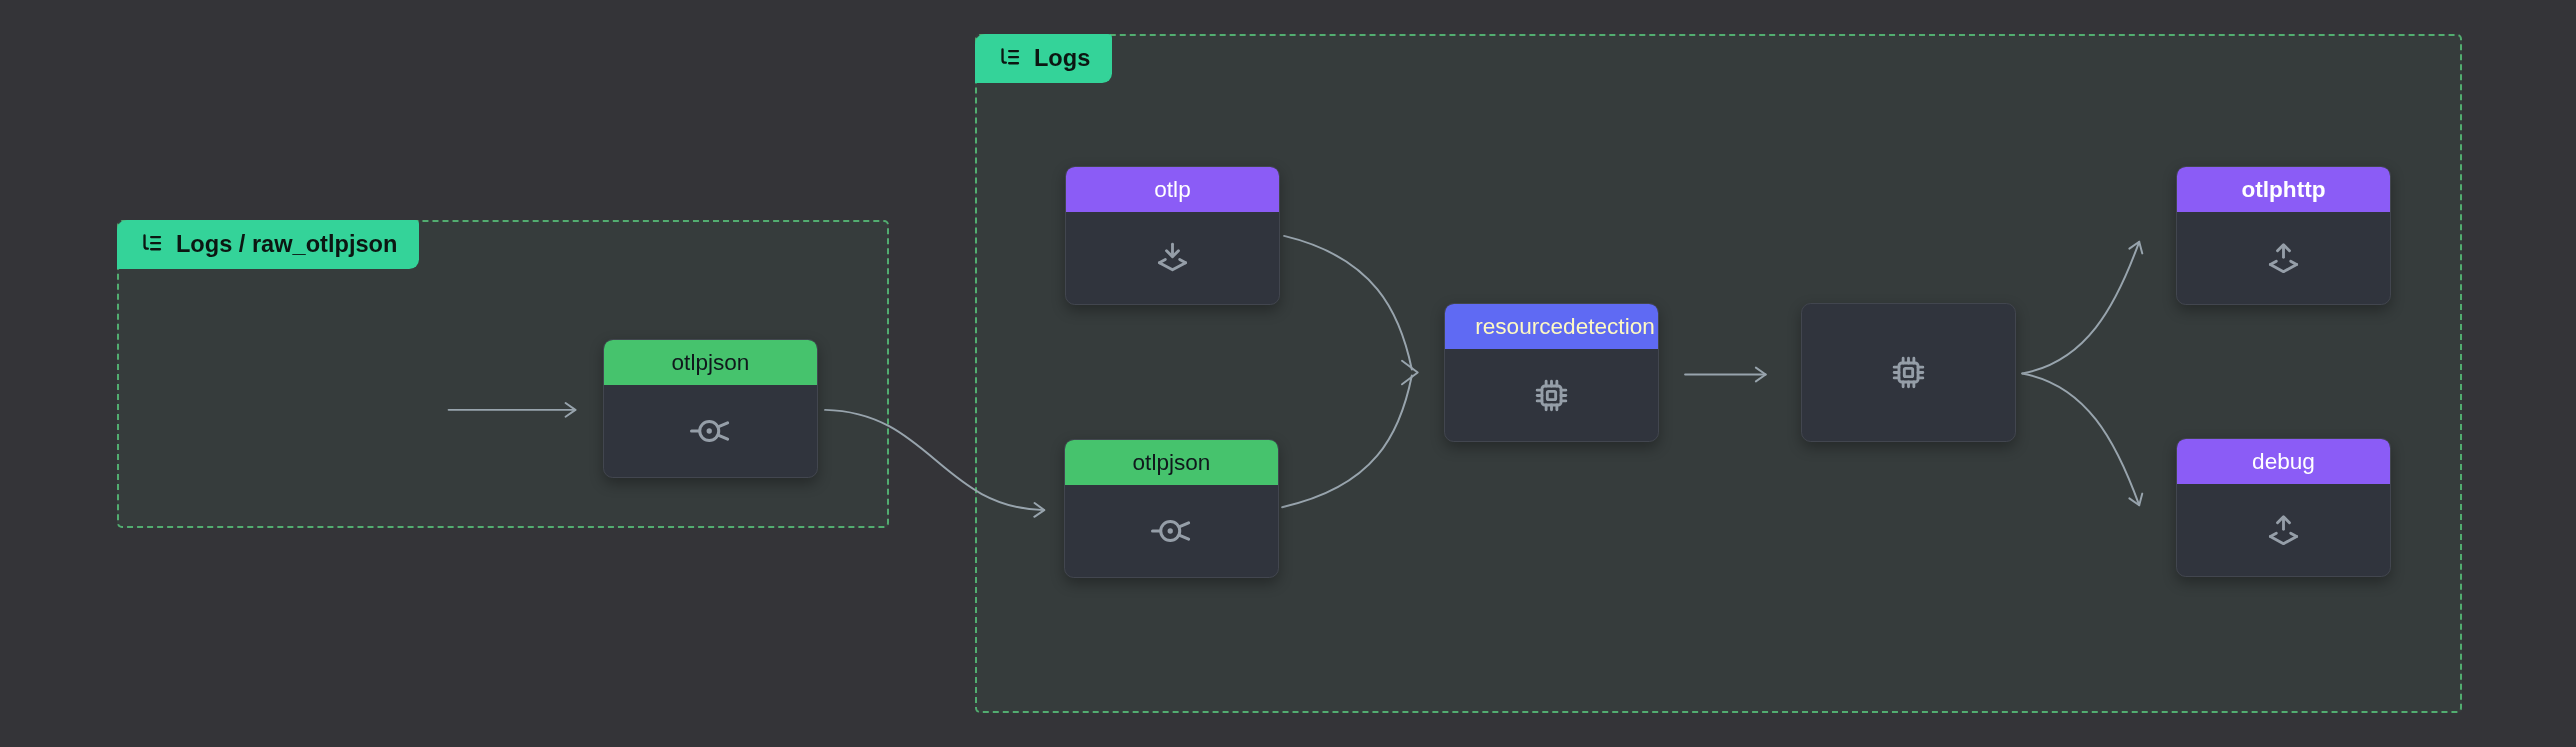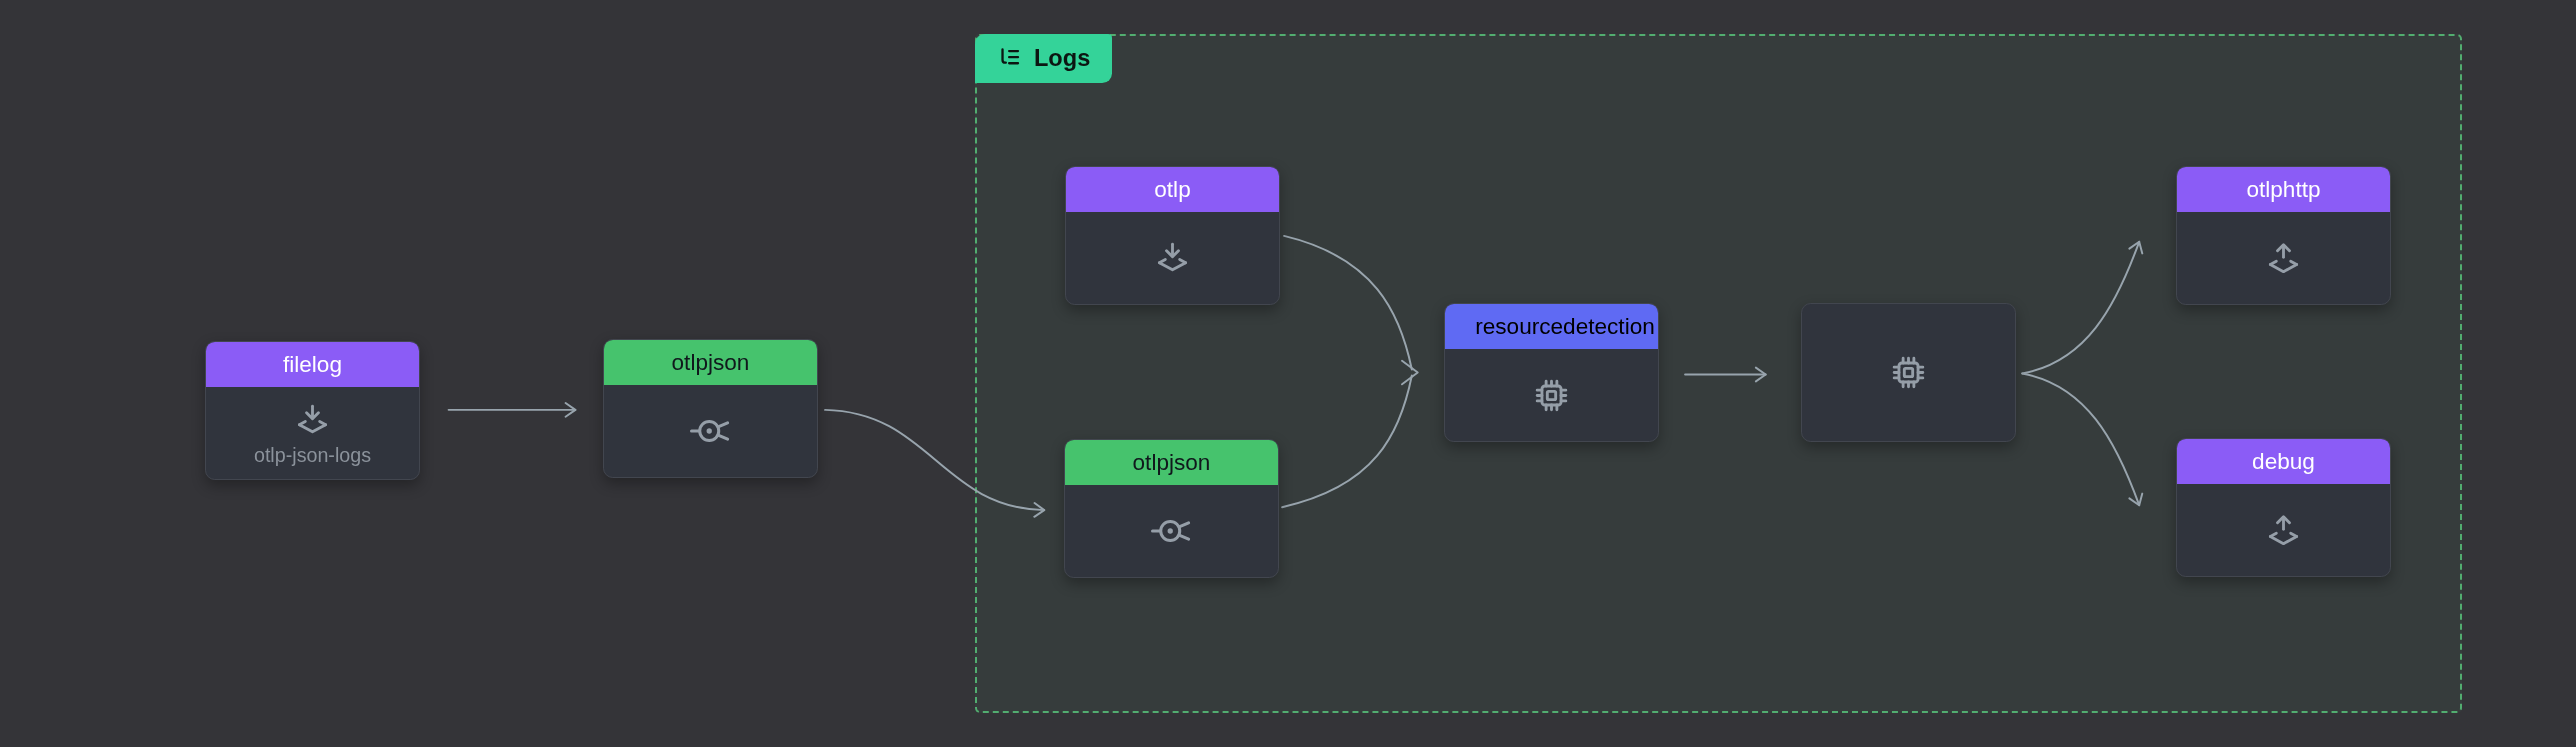--- a/index.html
+++ b/index.html
@@ -107,20 +107,31 @@
   .icon-fill {
     fill: var(--icon-color, #959ea8);
     stroke: none;
   }
 </style>
 </head>
 <body>
 
 <div class="canvas">
 
+  <div class="group" style="left:117px; top:220px; width:768px; height:304px;">
+    <div class="group-tab">
+      <svg class="tab-icon-svg" viewBox="0 0 24 24" width="26.5" height="26.5">
+        <path d="M5 4 v9.5 a2.5 2.5 0 0 0 2.5 2.5 H8"></path>
+        <path d="M11 5.5 h8"></path>
+        <path d="M11 11 h8"></path>
+        <path d="M11 16.5 h8"></path>
+      </svg>
+      <span>Logs / raw_otlpjson</span>
+    </div>
+  </div>
 
   <div class="group" style="left:975px; top:34px; width:1483px; height:675px;">
     <div class="group-tab">
       <svg class="tab-icon-svg" viewBox="0 0 24 24" width="26.5" height="26.5">
         <path d="M5 4 v9.5 a2.5 2.5 0 0 0 2.5 2.5 H8"></path>
         <path d="M11 5.5 h8"></path>
         <path d="M11 11 h8"></path>
         <path d="M11 16.5 h8"></path>
       </svg>
       <span>Logs</span>
@@ -136,35 +147,20 @@
     <path class="edge" d="M 456 417 L 585 417" marker-end="url(#arrow)"></path>
     <path class="edge" d="M 839 417 C 945 419, 958 517, 1062 519" marker-end="url(#arrow)"></path>
     <path class="edge" d="M 1306 240 C 1398 262, 1424 318, 1436 376"></path>
     <path class="edge" d="M 1304 516 C 1398 495, 1424 442, 1436 382"></path>
     <path class="edge" d="M 1426 367 L 1442 379 L 1426 391"></path>
     <path class="edge" d="M 1714 381 L 1796 381" marker-end="url(#arrow)"></path>
     <path class="edge" d="M 2057 380 C 2122 368, 2152 312, 2176 246" marker-end="url(#arrow)"></path>
     <path class="edge" d="M 2057 380 C 2122 392, 2152 448, 2176 514" marker-end="url(#arrow)"></path>
   </svg>
 
-  <div class="node" style="left:205px; top:341px;">
-    <div class="node-header" style="background-color: rgb(139, 92, 246);">
-      <span class="node-title" style="color: rgb(255, 255, 255);">filelog</span>
-    </div>
-    <div class="node-body">
-      <svg class="icon-svg" viewBox="0 0 36 36" width="43" height="43">
-        <path d="M18 6 V16"></path>
-        <path d="M13 11.5 L18 16.5 L23 11.5"></path>
-        <path d="M7 21.5 L18 27.5 L29 21.5"></path>
-        <path d="M7 21.5 L12 18.8"></path>
-        <path d="M29 21.5 L24 18.8"></path>
-      </svg>
-      <span class="node-sublabel">otlp-json-logs</span>
-    </div>
-  </div>
 
   <div class="node" style="left:603px; top:339px;">
     <div class="node-header" style="background-color: rgb(70, 195, 109);">
       <span class="node-title" style="color: rgb(16, 24, 28);">otlpjson</span>
     </div>
     <div class="node-body">
       <svg class="icon-svg" viewBox="0 0 40 30" width="51" height="38">
         <circle cx="19" cy="15" r="7.5"></circle>
         <circle class="icon-fill" cx="19" cy="15" r="2.1"></circle>
         <path d="M5 15 H11"></path>
@@ -199,21 +195,21 @@
         <circle class="icon-fill" cx="19" cy="15" r="2.1"></circle>
         <path d="M5 15 H11"></path>
         <path d="M26 11.8 L33.5 8.6"></path>
         <path d="M26 18.2 L33.5 21.4"></path>
       </svg>
     </div>
   </div>
 
   <div class="node" style="left:1444px; top:303px;">
     <div class="node-header" style="background-color: rgb(95, 106, 243);">
-      <span class="node-title" style="color: #000000; margin-left: 27px;">resourcedetection</span>
+      <span class="node-title" style="color: #fef9c3; margin-left: 27px;">resourcedetection</span>
     </div>
     <div class="node-body">
       <svg class="icon-svg" viewBox="0 0 36 36" width="43" height="43">
         <rect x="10" y="10" width="16" height="16" rx="2.5"></rect>
         <rect x="14.5" y="14.5" width="7" height="7" rx="1"></rect>
         <path d="M13.5 6 v4 M18 6 v4 M22.5 6 v4 M13.5 26 v4 M18 26 v4 M22.5 26 v4 M6 13.5 h4 M6 18 h4 M6 22.5 h4 M26 13.5 h4 M26 18 h4 M26 22.5 h4"></path>
       </svg>
     </div>
   </div>
 
@@ -222,21 +218,21 @@
       <svg class="icon-svg" viewBox="0 0 36 36" width="43" height="43">
         <rect x="10" y="10" width="16" height="16" rx="2.5"></rect>
         <rect x="14.5" y="14.5" width="7" height="7" rx="1"></rect>
         <path d="M13.5 6 v4 M18 6 v4 M22.5 6 v4 M13.5 26 v4 M18 26 v4 M22.5 26 v4 M6 13.5 h4 M6 18 h4 M6 22.5 h4 M26 13.5 h4 M26 18 h4 M26 22.5 h4"></path>
       </svg>
     </div>
   </div>
 
   <div class="node" style="left:2176px; top:166px;">
     <div class="node-header" style="background-color: rgb(139, 92, 246);">
-      <span class="node-title" style="color: rgb(255, 255, 255);">otlphttp</span>
+      <span class="node-title" style="color: rgb(255, 255, 255); font-weight: bold;">otlphttp</span>
     </div>
     <div class="node-body">
       <svg class="icon-svg" viewBox="0 0 36 36" width="43" height="43">
         <path d="M18 17 V7"></path>
         <path d="M13 11.5 L18 6.5 L23 11.5"></path>
         <path d="M7 23 L18 29 L29 23"></path>
         <path d="M7 23 L12 20.3"></path>
         <path d="M29 23 L24 20.3"></path>
       </svg>
     </div>

